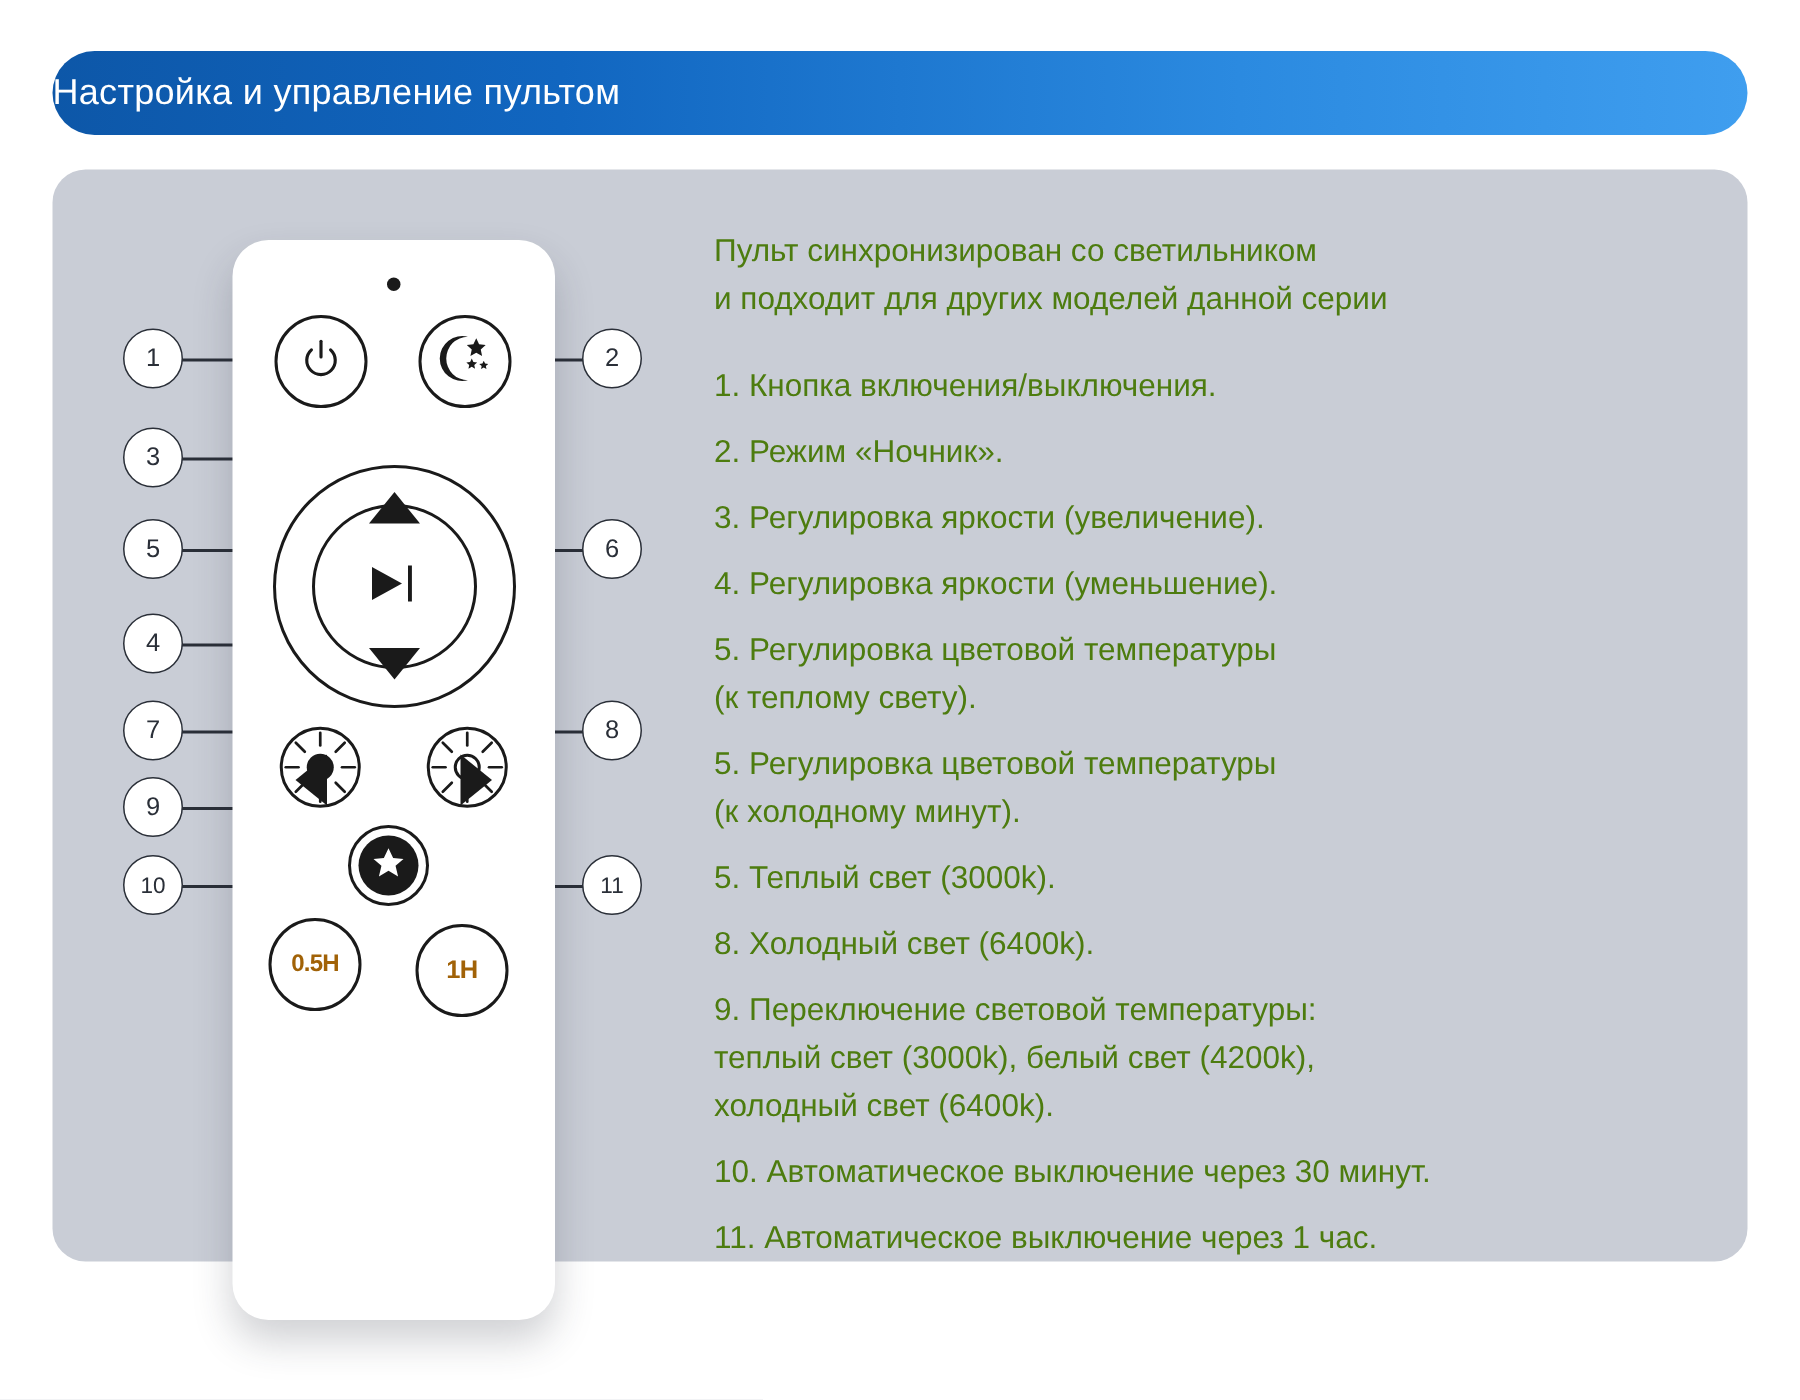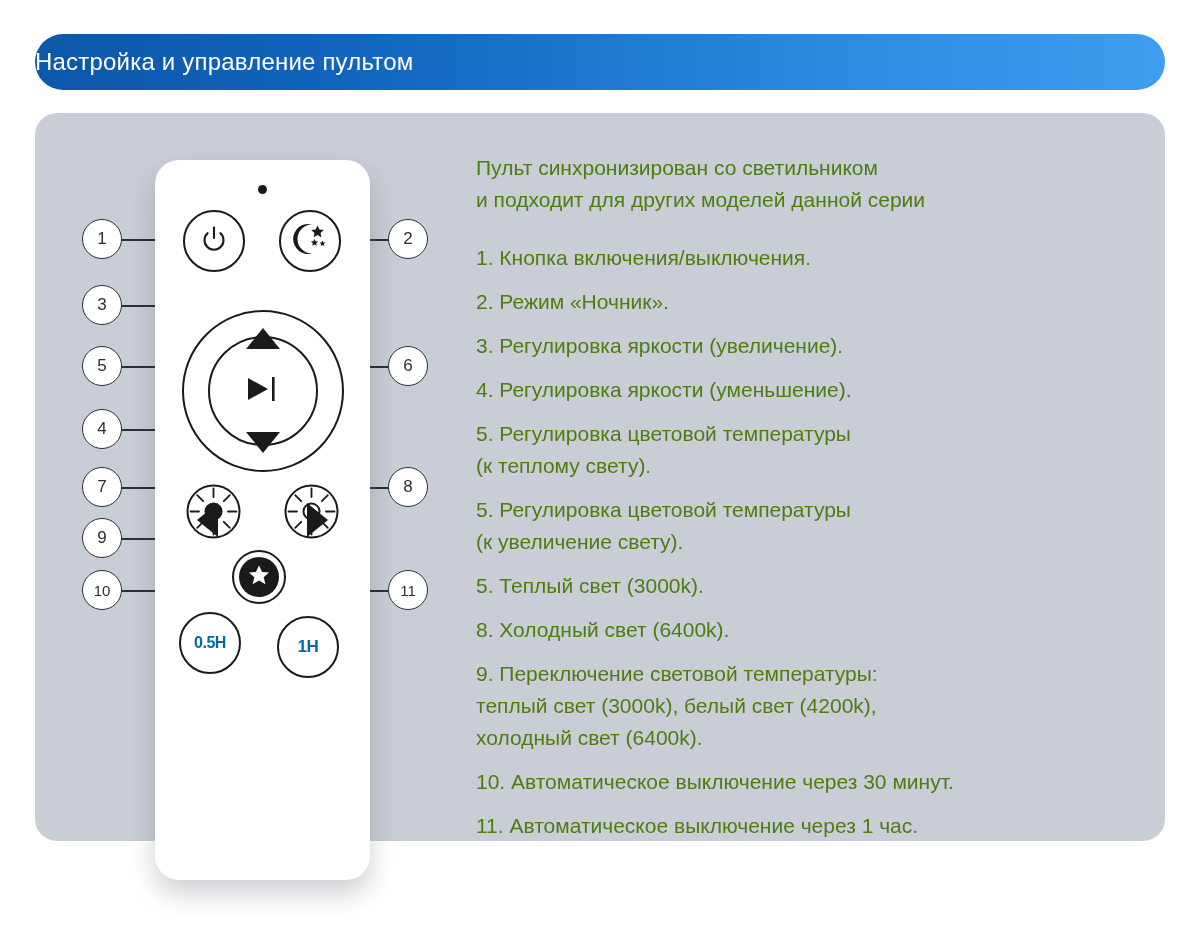--- a/index.html
+++ b/index.html
@@ -160,21 +160,21 @@
     background: #1a1a1a;
     display: flex; align-items: center; justify-content: center;
   }
 
   
   #btn-half-hour { left: 24px; top: 452px; width: 62px; height: 62px; }
   #btn-one-hour  { left: 122px; top: 456px; width: 62px; height: 62px; }
   .timer-label {
     font-size: 17px;
     font-weight: bold;
-    color: #0369a1;
+    color: #a16207;
     letter-spacing: -0.3px;
   }
   .timer-label.small { font-size: 16px; letter-spacing: -0.5px; }
 
   
   .callout {
     position: absolute;
     width: 40px;
     height: 40px;
     border-radius: 50%;
@@ -362,21 +362,21 @@
   </div>
   <div class="instruction-item">
     <div>4. Регулировка яркости (уменьшение).</div>
   </div>
   <div class="instruction-item">
     <div>5. Регулировка цветовой температуры</div>
     <div>(к теплому свету).</div>
   </div>
   <div class="instruction-item">
     <div>5. Регулировка цветовой температуры</div>
-    <div>(к увеличение свету).</div>
+    <div>(к холодному минут).</div>
   </div>
   <div class="instruction-item">
     <div>5.  Теплый свет (3000k).</div>
   </div>
   <div class="instruction-item">
     <div>8. Холодный свет (6400k).</div>
   </div>
   <div class="instruction-item">
     <div>9. Переключение световой температуры:</div>
     <div>теплый свет (3000k), белый свет (4200k),</div>

